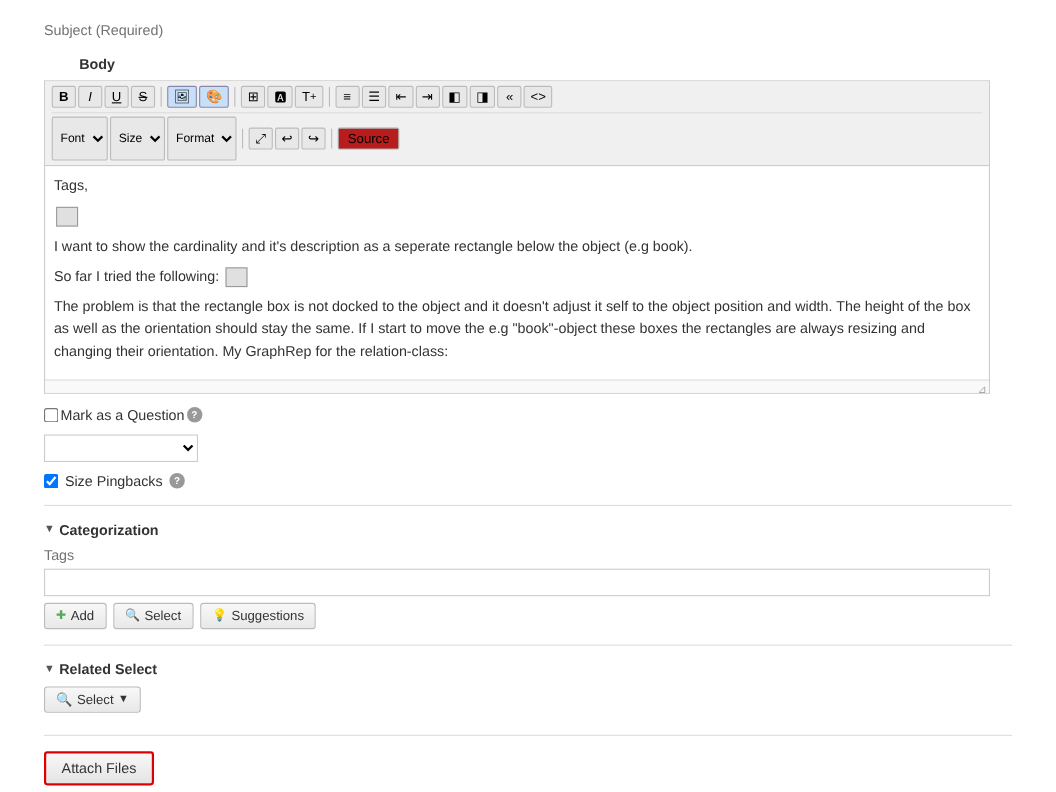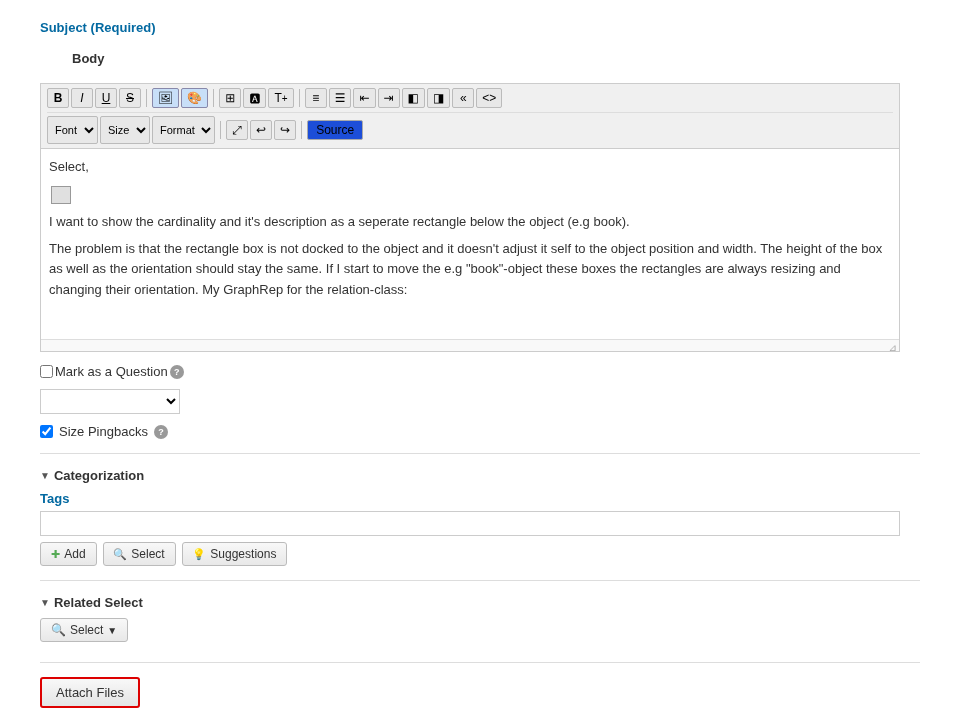--- a/index.html
+++ b/index.html
@@ -11,22 +11,22 @@
     }
     .page-container {
       max-width: 960px;
       margin: 0 auto;
       padding: 20px 40px 30px 40px;
       background: #fff;
       min-height: 720px;
     }
     .field-label {
       font-size: 13px;
-      font-weight: bold;
-      color: #0369a1;
+      font-weight: normal;
+      color: #737373;
       margin-bottom: 5px;
       display: block;
     }
     .subject-section {
       margin-bottom: 16px;
     }
     .subject-input {
       width: 100%;
       max-width: 860px;
       border: 1px solid #ccc;
@@ -34,21 +34,21 @@
       font-size: 13px;
       color: #555;
       outline: none;
     }
     .body-section {
       margin-bottom: 12px;
     }
     .body-label {
       font-size: 13px;
       font-weight: bold;
-      margin-bottom: 17px;
+      margin-bottom: 7px;
       padding-left: 32px;
     }
     .editor-wrapper {
       border: 1px solid #ccc;
       background: #fff;
       max-width: 860px;
     }
     .editor-toolbar {
       background: #f0f0f0;
       border-bottom: 1px solid #ccc;
@@ -88,21 +88,21 @@
       background: #bbb;
       margin: 0 3px;
     }
     .tb-select {
       font-size: 11px;
       border: 1px solid #bbb;
       background: #e8e8e8;
       padding: 2px 3px;
       border-radius: 2px;
       cursor: pointer;
-      height: 28px;
+      height: 40px;
     }
     .toolbar-row2 {
       display: flex;
       align-items: center;
       flex-wrap: wrap;
       gap: 2px;
       width: 100%;
       border-top: 1px solid #ddd;
       padding-top: 3px;
       margin-top: 2px;
@@ -325,31 +325,32 @@
               <option>Size</option>
             </select>
             <select class="tb-select">
               <option>Format</option>
             </select>
             <div class="tb-separator"></div>
             <button class="tb-btn">⤢</button>
             <button class="tb-btn">↩</button>
             <button class="tb-btn">↪</button>
             <div class="tb-separator"></div>
-            <button class="tb-btn" style="background:#1d4ed8;border:1px solid #aaa;padding:2px 8px;">Source</button>
+            <button class="tb-btn" style="background:#b91c1c;border:1px solid #aaa;padding:2px 8px;">Source</button>
           </div>
         </div>
 
         <div class="editor-content">
           <div class="editor-text">
-            <p>Select,</p>
+            <p>Tags,</p>
             <p>
               <span class="placeholder-img"></span>
             </p>
             <p>I want to show the cardinality and it's description as a seperate rectangle below the object (e.g book).</p>
+            <p>So far I tried the following: <span class="placeholder-img"></span></p>
             <p>The problem is that the rectangle box is not docked to the object and it doesn't adjust it self to the object position and width. The height of the box as well as the orientation should stay the same. If I start to move the e.g "book"-object these boxes the rectangles are always resizing and changing their orientation. My GraphRep for the relation-class:</p>
 
           </div>
         </div>
         <div class="editor-resize-handle">⊿</div>
       </div>
     </div>
   </div>
 
   <div class="mark-question-row">

